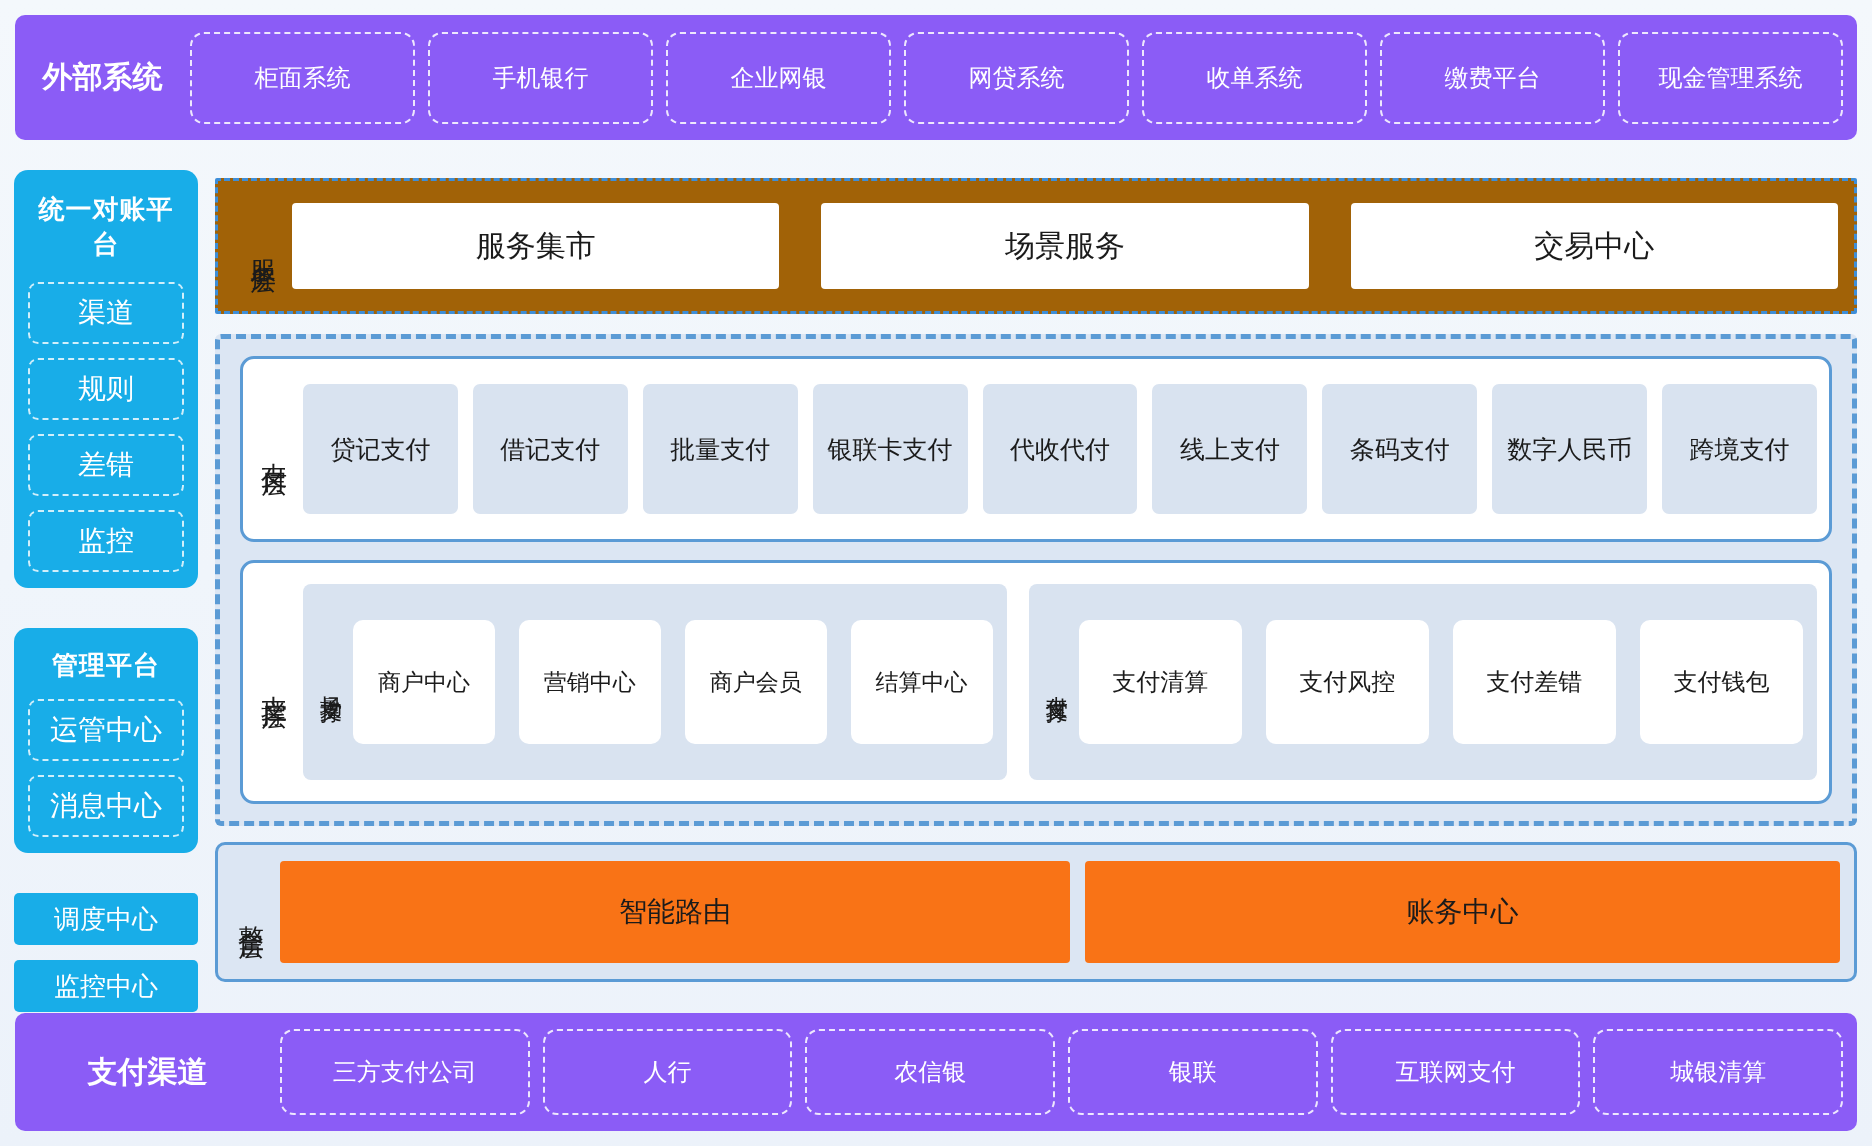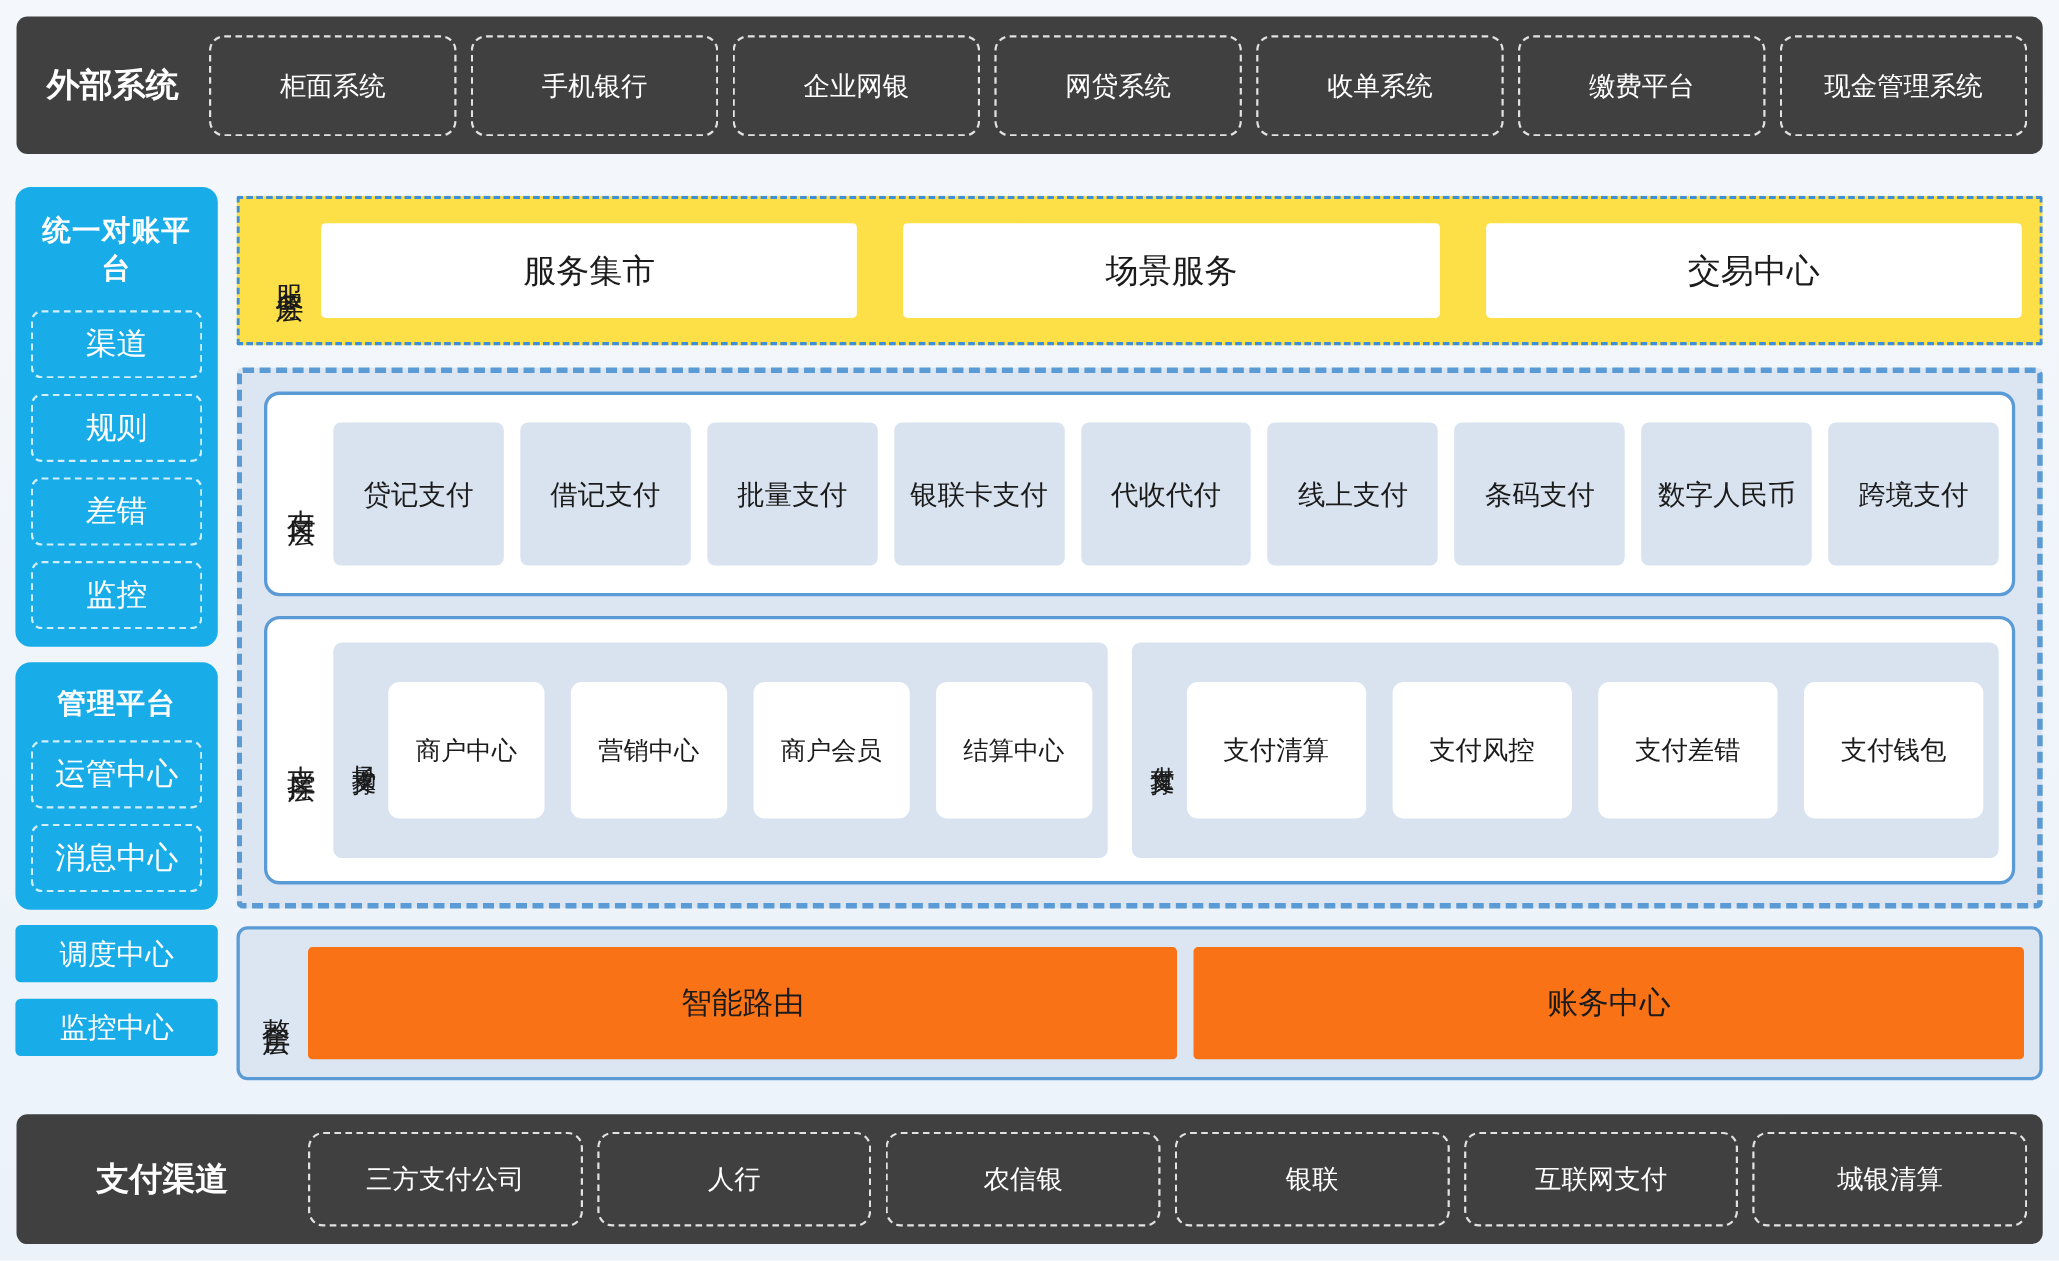--- a/index.html
+++ b/index.html
@@ -7,21 +7,21 @@
   body {
     font-family:"Liberation Sans","DejaVu Sans",sans-serif;
     background:linear-gradient(180deg,#f4f8fc 0%, #ecf2fa 100%);
     position:relative; overflow:hidden; color:#1b1b1b;
   }
   .canvas { position:absolute; inset:0; }
 
   
   .bar {
     position:absolute; left:15px; width:1842px;
-    background:#404040; border-radius:10px;
+    background:#8b5cf6; border-radius:10px;
     display:flex; align-items:center;
   }
   .bar.top { top:15px; height:125px; }
   .bar.bottom { top:1013px; height:118px; }
   .bar-title {
     color:#fff; font-weight:bold; font-size:30px;
     text-align:center; flex:0 0 175px;
   }
   .bar.bottom .bar-title { flex:0 0 265px; }
   .bar-items { flex:1; display:flex; gap:13px; margin-right:14px; }
@@ -29,21 +29,21 @@
     flex:1; height:92px; border:2px dashed rgba(255,255,255,0.85);
     border-radius:14px; display:flex; align-items:center; justify-content:center;
     color:#fff; font-size:24px;
   }
   .bar.bottom .bar-item { height:86px; }
 
   
   .sidebar { position:absolute; left:14px; top:170px; width:184px; }
   .side-panel {
     background:#18ade8; border-radius:14px; padding:14px 14px 16px 14px;
-    margin-bottom:14px;
+    margin-bottom:40px;
   }
   .side-title {
     color:#fff; font-weight:bold; font-size:26px; text-align:center;
     padding:8px 0 20px 0; letter-spacing:1px;
   }
   .side-panel.second .side-title { padding:6px 0 16px 0; }
   .side-item {
     border:2px dashed rgba(255,255,255,0.8); border-radius:10px;
     height:62px; display:flex; align-items:center; justify-content:center;
     color:#fff; font-size:28px; margin-bottom:14px;
@@ -60,21 +60,21 @@
 
   .v-label {
     writing-mode:vertical-rl; text-orientation:upright;
     display:flex; align-items:center; justify-content:center;
     font-size:26px; color:#1b1b1b; letter-spacing:5px;
     flex:0 0 56px;
   }
 
   
   .service-section {
-    height:136px; background:#fde047;
+    height:136px; background:#a16207;
     border:3px dashed #3e8ed8; border-radius:2px;
     display:flex; align-items:center; padding:0 16px 0 18px;
   }
   .service-items { flex:1; display:flex; gap:42px; align-items:center; }
   .service-item {
     flex:1; height:86px; background:#fff; border-radius:4px;
     display:flex; align-items:center; justify-content:center; font-size:30px;
   }
 
   

